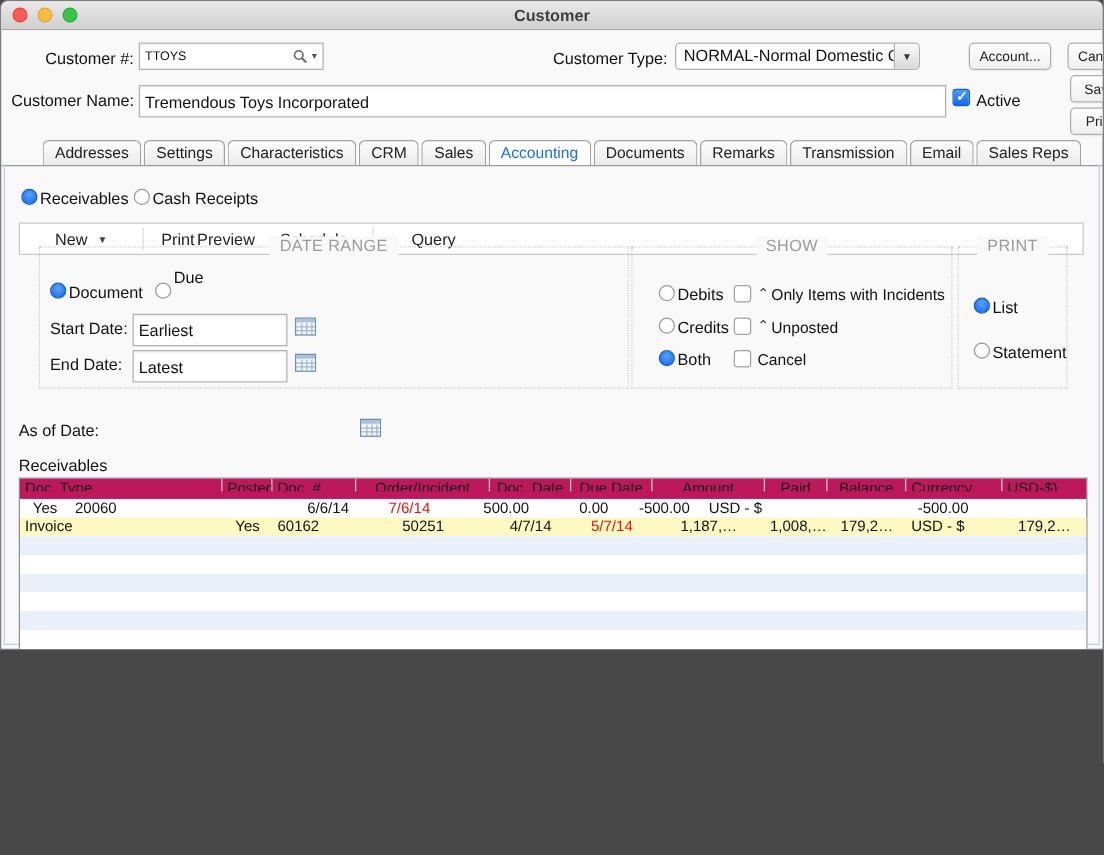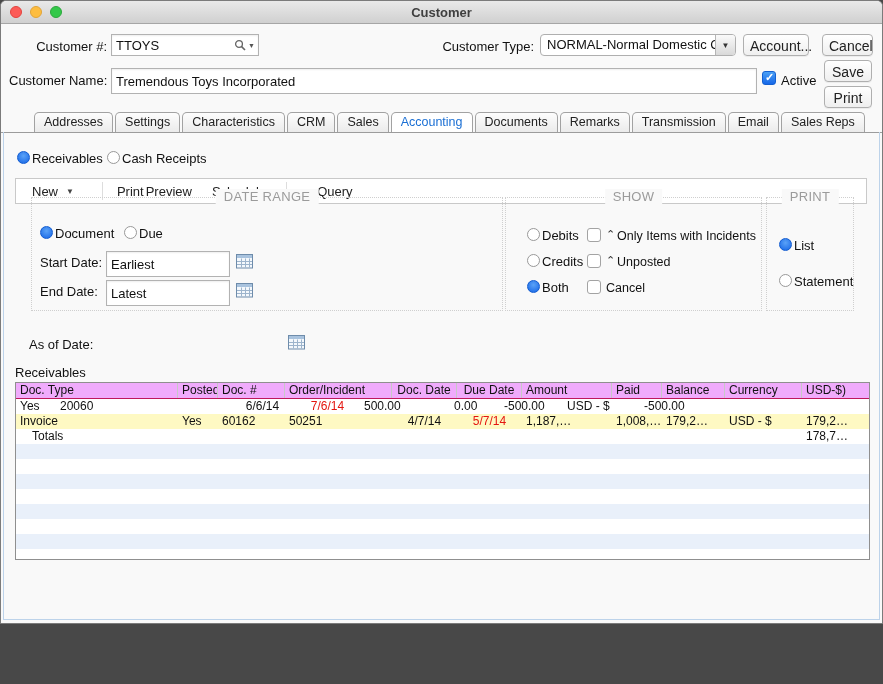--- a/index.html
+++ b/index.html
@@ -1,21 +1,21 @@
 <!DOCTYPE html>
 <html><head>
 <meta charset="utf-8">
 <style>
   html,body{margin:0;padding:0}
   body{
     width:883px;height:684px;background:#484848;
     font-family:"Liberation Sans",sans-serif;position:relative;overflow:hidden;
   }
   .window{
-    position:absolute;left:0;top:0;width:883px;height:624px;box-sizing:border-box;
+    position:absolute;left:0;top:0;width:883px;height:520px;box-sizing:border-box;
     background:#f9f9f9;border:1px solid #7b7b7b;border-radius:6px 6px 0 0;overflow:hidden;
   }
   .titlebar{
     position:absolute;left:0;top:0;right:0;height:22px;
     background:linear-gradient(#e9e9e9,#d0d0d0);border-bottom:1px solid #a6a6a6;
     border-radius:5px 5px 0 0;
   }
   .traffic{position:absolute;left:9px;top:5px;display:flex;gap:8px}
   .tl{width:12px;height:12px;border-radius:50%;box-sizing:border-box}
   .tl.red{background:#fc5b57;border:1px solid #e2433e}
@@ -24,25 +24,25 @@
   .title{position:absolute;left:0;right:0;top:4px;text-align:center;font-size:13px;font-weight:bold;color:#3f3f3f}
 
   .abs{position:absolute}
   .lbl{font-size:13px;color:#111;white-space:nowrap}
   .input{
     box-sizing:border-box;border:1px solid #b2b2b2;background:#fff;font-size:13px;color:#111;
     padding:12px 4px;font-family:inherit;box-shadow:inset 0 1px 2px rgba(0,0,0,.07);
   }
   .field{box-sizing:border-box;border:1px solid #b2b2b2;background:#fff;display:flex;align-items:center;
     box-shadow:inset 0 1px 2px rgba(0,0,0,.07)}
-  .field .fval{flex:1;font-size:13px;color:#111;padding:0 4px;white-space:nowrap;overflow:hidden}
+  .field .fval{flex:1;font-size:10px;color:#111;padding:0 4px;white-space:nowrap;overflow:hidden}
   .btn{
     box-sizing:border-box;border:1px solid #afafaf;border-radius:4px;
-    background:linear-gradient(#ffffff,#efefef);font-size:14px;color:#222;text-align:center;
-    font-family:inherit;line-height:20px;box-shadow:0 1px 0 rgba(0,0,0,.05);
+    background:linear-gradient(#ffffff,#efefef);font-size:11px;color:#222;text-align:center;
+    font-family:inherit;line-height:20px;box-shadow:0 1px 0 rgba(0,0,0,.05);margin-left:32px;
   }
   .combo{box-sizing:border-box;border:1px solid #afafaf;border-radius:4px;background:#fff;display:flex;align-items:stretch;overflow:hidden}
   .combo .val{flex:1;font-size:13px;color:#111;padding:2px 6px;white-space:nowrap;overflow:hidden}
   .combo .arrow-seg{width:19px;border-left:1px solid #b5b5b5;background:linear-gradient(#fafafa,#d9d9d9);
     display:flex;align-items:center;justify-content:center;font-size:8px;color:#333}
 
   .cb{box-sizing:border-box;width:14px;height:14px;border:1px solid #a3a3a3;background:#fff;border-radius:3px;display:inline-block}
   .cb.on{background:linear-gradient(#4aa0f5,#1667e8);border-color:#1360d2;position:relative}
   .cb.on::after{content:"✓";position:absolute;left:2px;top:-1px;color:#fff;font-size:11px;font-weight:bold}
   .radio{box-sizing:border-box;width:13px;height:13px;border:1px solid #999;background:#fff;border-radius:50%;display:inline-block}
@@ -61,29 +61,29 @@
     display:flex;align-items:center;box-sizing:border-box}
   .tool{font-size:13px;color:#222;white-space:nowrap}
   .tdiv{width:1px;height:18px;background:#ddd}
 
   .group{position:absolute;border:1px dotted #cfcfcf;box-sizing:border-box}
   .legend{position:absolute;top:-9px;left:50%;transform:translateX(-50%);background:#f9f9f9;padding:0 8px;
     font-size:13px;color:#9b9b9b;white-space:nowrap;letter-spacing:.3px}
 
   .rtable{position:absolute;left:14px;top:381px;width:855px;height:178px;border:1px solid #8f8f8f;
     box-sizing:border-box;background:#fff;font-size:12px;color:#111}
-  .thead{display:flex;height:16px;border-bottom:1px solid #be185d;box-sizing:border-box;background:#f0abfc}
+  .thead{display:flex;height:16px;border-bottom:6px solid #be185d;box-sizing:border-box;background:#be185d}
   .th{box-sizing:border-box;padding:0 4px;line-height:14px;border-right:1px solid #c8c8c8;white-space:nowrap;overflow:hidden}
   .th:last-child{border-right:none}
   .tr{display:flex;height:15px;line-height:15px}
   .tr.stripe{background:#fef9c3}
   .td{box-sizing:border-box;padding:0 4px;white-space:nowrap;overflow:hidden}
   .w0{width:162px}.w1{width:40px}.w2{width:67px}.w3{width:107px}.w4{width:65px}.w5{width:65px}
   .w6{width:90px}.w7{width:50px}.w8{width:63px}.w9{width:77px}.w10{flex:1}
-  .ar{text-align:left}.ac{text-align:center}
+  .ar{text-align:center}.ac{text-align:center}
   .link{color:#0a40cc}
   .overdue{color:#e4150f}
   .indent{padding-left:16px}
   .filler{height:115px;background:repeating-linear-gradient(to bottom,#e9f0fa 0,#e9f0fa 15px,#fff 15px,#fff 30px)}
 </style>
 </head>
 <body>
 
 <div class="window">
 
@@ -143,37 +143,37 @@
   <div class="panel-frame"></div>
 
   
   <span class="abs radio on" style="left:16px;top:150px"></span>
   <div class="abs lbl" style="left:31px;top:150px">Receivables</div>
   <span class="abs radio" style="left:106px;top:150px"></span>
   <div class="abs lbl" style="left:121px;top:150px">Cash Receipts</div>
 
   
   <div class="toolbar">
-    <span class="tool" style="margin-left:16px">New</span>
+    <span class="tool" style="margin-left:28px">New</span>
     <span style="font-size:8px;color:#444;margin-left:8px">▼</span>
     <span class="tdiv" style="margin-left:28px"></span>
     <span class="tool" style="margin-left:14px">Print</span>
     <span class="tool" style="margin-left:2px">Preview</span>
     <span class="tool" style="margin-left:20px">Schedule</span>
     <span class="tdiv" style="margin-left:20px"></span>
     <span class="tool" style="margin-left:30px">Query</span>
   </div>
 
   
   <div class="group" style="left:30px;top:196px;width:472px;height:114px">
     <span class="legend">DATE RANGE</span>
     <span class="abs radio on" style="left:8px;top:28px"></span>
     <div class="abs lbl" style="left:23px;top:28px">Document</div>
     <span class="abs radio" style="left:92px;top:28px"></span>
-    <div class="abs lbl" style="left:107px;top:28px">Due</div>
+    <div class="abs lbl" style="left:107px;top:16px">Due</div>
 
     <div class="abs lbl" style="left:8px;top:57px">Start Date:</div>
     <input class="abs input" style="left: 74px; top: 53px; width: 124px; height: 20px;" value="Earliest">
     <span class="abs" style="left:204px;top:55px">
       <svg width="17" height="16" viewBox="0 0 17 16">
         <rect x="0.5" y="1.5" width="16" height="13.5" fill="#f4f8fc" stroke="#6e8cab"></rect>
         <rect x="1" y="2" width="15" height="3" fill="#a9c3de"></rect>
         <path d="M1 8.5h15M1 11.5h15M5.5 5.5v9M9.5 5.5v9M13.5 5.5v9" stroke="#9db4cc" fill="none"></path>
       </svg>
     </span>
@@ -214,21 +214,21 @@
   
   <div class="group" style="left:765px;top:196px;width:88px;height:114px">
     <span class="legend">PRINT</span>
     <span class="abs radio on" style="left:12px;top:40px"></span>
     <div class="abs lbl" style="left:27px;top:40px">List</div>
     <span class="abs radio" style="left:12px;top:76px"></span>
     <div class="abs lbl" style="left:27px;top:76px">Statement</div>
   </div>
 
   
-  <div class="abs lbl" style="left:28px;top:336px">As of Date:</div>
+  <div class="abs lbl" style="left:14px;top:336px">As of Date:</div>
   <span class="abs" style="left:287px;top:333px">
     <svg width="17" height="16" viewBox="0 0 17 16">
       <rect x="0.5" y="1.5" width="16" height="13.5" fill="#f4f8fc" stroke="#6e8cab"></rect>
       <rect x="1" y="2" width="15" height="3" fill="#a9c3de"></rect>
       <path d="M1 8.5h15M1 11.5h15M5.5 5.5v9M9.5 5.5v9M13.5 5.5v9" stroke="#9db4cc" fill="none"></path>
     </svg>
   </span>
 
   
   <div class="abs lbl" style="left:14px;top:364px">Receivables</div>
@@ -268,30 +268,17 @@
       <div class="td w3 ar">50251</div>
       <div class="td w4 ac">4/7/14</div>
       <div class="td w5 ac overdue">5/7/14</div>
       <div class="td w6 ar">1,187,…</div>
       <div class="td w7 ar">1,008,…</div>
       <div class="td w8 ar">179,2…</div>
       <div class="td w9">USD - $</div>
       <div class="td w10 ar">179,2…</div>
     </div>
 
-    <div class="tr">
-      <div class="td w0 indent">Totals</div>
-      <div class="td w1 ar"></div>
-      <div class="td w2"></div>
-      <div class="td w3 ar"></div>
-      <div class="td w4 ac"></div>
-      <div class="td w5 ac"></div>
-      <div class="td w6 ar"></div>
-      <div class="td w7 ar"></div>
-      <div class="td w8 ar"></div>
-      <div class="td w9"></div>
-      <div class="td w10 ar">178,7…</div>
-    </div>
 
     <div class="filler"></div>
   </div>
 
 </div>
 
 </body></html>

